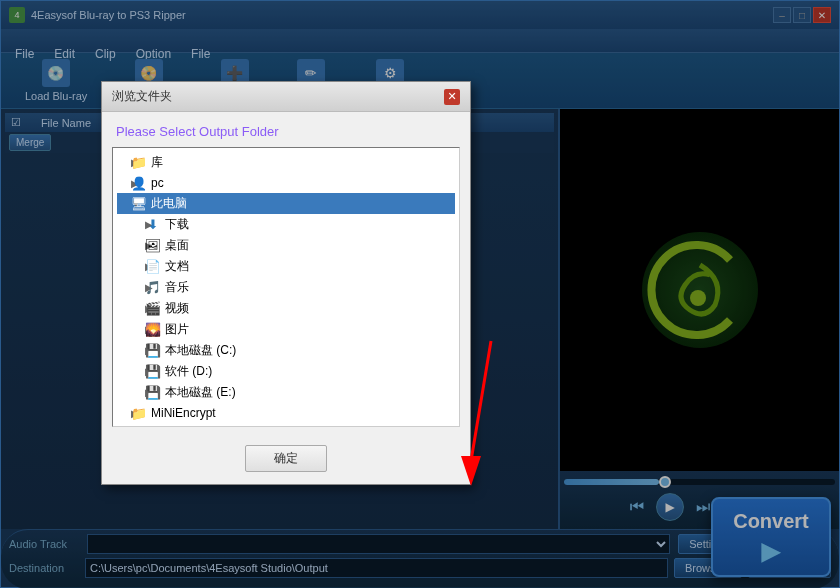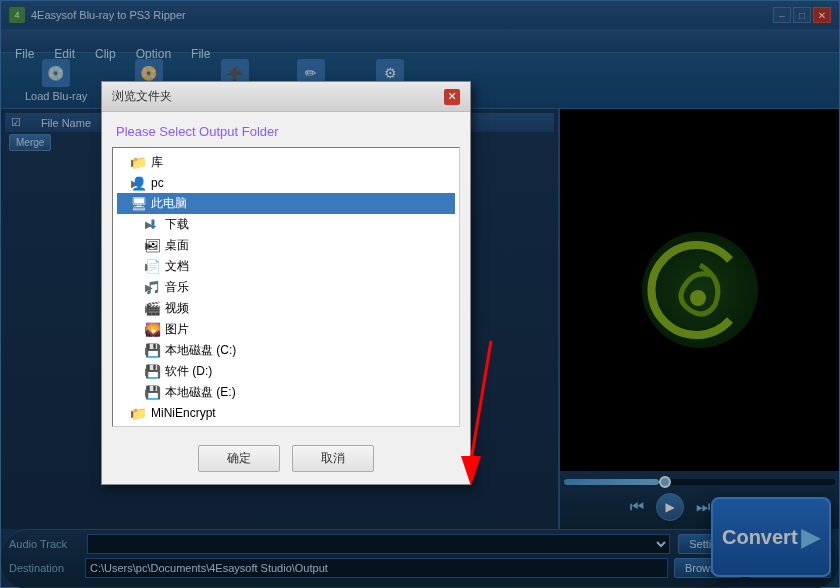--- a/index.html
+++ b/index.html
@@ -50,21 +50,21 @@
     .bottom-bar { height: 60px; background: linear-gradient(180deg, #1a3a5c, #0f2a3f); border-top: 1px solid #2a5a8c; padding: 4px 8px; border-radius: 27px; }
     .bottom-row { display: flex; align-items: center; gap: 8px; margin-bottom: 4px; }
     .label-text { color: #7ab0d0; font-size: 11px; width: 70px; }
     .dropdown-select { flex: 1; background: #0a1a2a; border: 1px solid #2a5a8c; color: #cce4ff; font-size: 11px; padding: 2px 4px; height: 20px; }
     .action-buttons { display: flex; gap: 6px; }
     .act-btn { background: linear-gradient(180deg, #2a6aac, #1a4a7c); border: 1px solid #3a7abc; color: #cce4ff; font-size: 11px; padding: 3px 10px; cursor: pointer; border-radius: 2px; }
     .dest-row { display: flex; align-items: center; gap: 6px; }
     .dest-input { flex: 1; background: #0a1a2a; border: 1px solid #2a5a8c; color: #cce4ff; font-size: 11px; padding: 2px 4px; height: 20px; }
 
     
-    .convert-btn { position: absolute; right: 8px; bottom: 10px; width: 120px; height: 80px; background: linear-gradient(180deg, #2a7adc, #1a5aac); border: 2px solid #4a9aec; border-radius: 8px; color: white; font-size: 22px; font-weight: bold; cursor: pointer; display: flex; align-items: center; justify-content: center; gap: 4px; box-shadow: 0 4px 12px rgba(0,0,0,0.5); }
+    .convert-btn { position: absolute; right: 8px; bottom: 10px; width: 120px; height: 80px; background: linear-gradient(180deg, #2a7adc, #1a5aac); border: 2px solid #4a9aec; border-radius: 8px; color: white; font-size: 22px; font-weight: bold; cursor: pointer; display: flex; align-items: center; justify-content: center; gap: 4px; box-shadow: 0 4px 12px rgba(0,0,0,0.5); flex-direction: column; }
     .convert-arrow { font-size: 24px; color: #7ad0ff; }
 
     
     .modal-overlay { position: absolute; top: 0; left: 0; width: 100%; height: 100%; background: rgba(0,0,0,0.3); z-index: 100; display: flex; align-items: center; justify-content: center; padding-top: 30px; }
     .modal-dialog { width: 370px; background: #f0f0f0; border: 1px solid #888; box-shadow: 4px 4px 10px rgba(0,0,0,0.5); position: absolute; top: 80px; left: 100px; }
     .modal-titlebar { background: linear-gradient(180deg, #e8e8e8, #d0d0d0); padding: 6px 10px; display: flex; align-items: center; justify-content: space-between; border-bottom: 1px solid #bbb; }
     .modal-title { font-size: 12px; color: #333; }
     .modal-close { width: 16px; height: 16px; background: #c0392b; color: white; border: none; cursor: pointer; font-size: 11px; display: flex; align-items: center; justify-content: center; border-radius: 2px; }
     .modal-header { padding: 12px 14px 8px; font-size: 13px; color: #8b5cf6; font-weight: 500; }
     .modal-tree { padding: 4px; background: white; border: 1px inset #ccc; margin: 0 10px 10px; height: 280px; overflow-y: auto; }
@@ -288,21 +288,20 @@
         <div class="tree-item">
           <span class="tree-expand indent1">▶</span>
           <span class="tree-icon">📁</span>
           <span class="tree-label">MiNiEncrypt</span>
         </div>
 
       </div>
 
       <div class="modal-buttons">
         <button class="modal-btn">确定</button>
-        <button class="modal-btn">取消</button>
       </div>
 
     </div>
 
     <svg width="80" height="160" style="position:absolute; top:330px; left:450px; z-index:300;">
       <line x1="40" y1="10" x2="20" y2="130" stroke="red" stroke-width="3"></line>
       <polygon points="10,125 20,155 30,125" fill="red"></polygon>
     </svg>
 
   </div>

